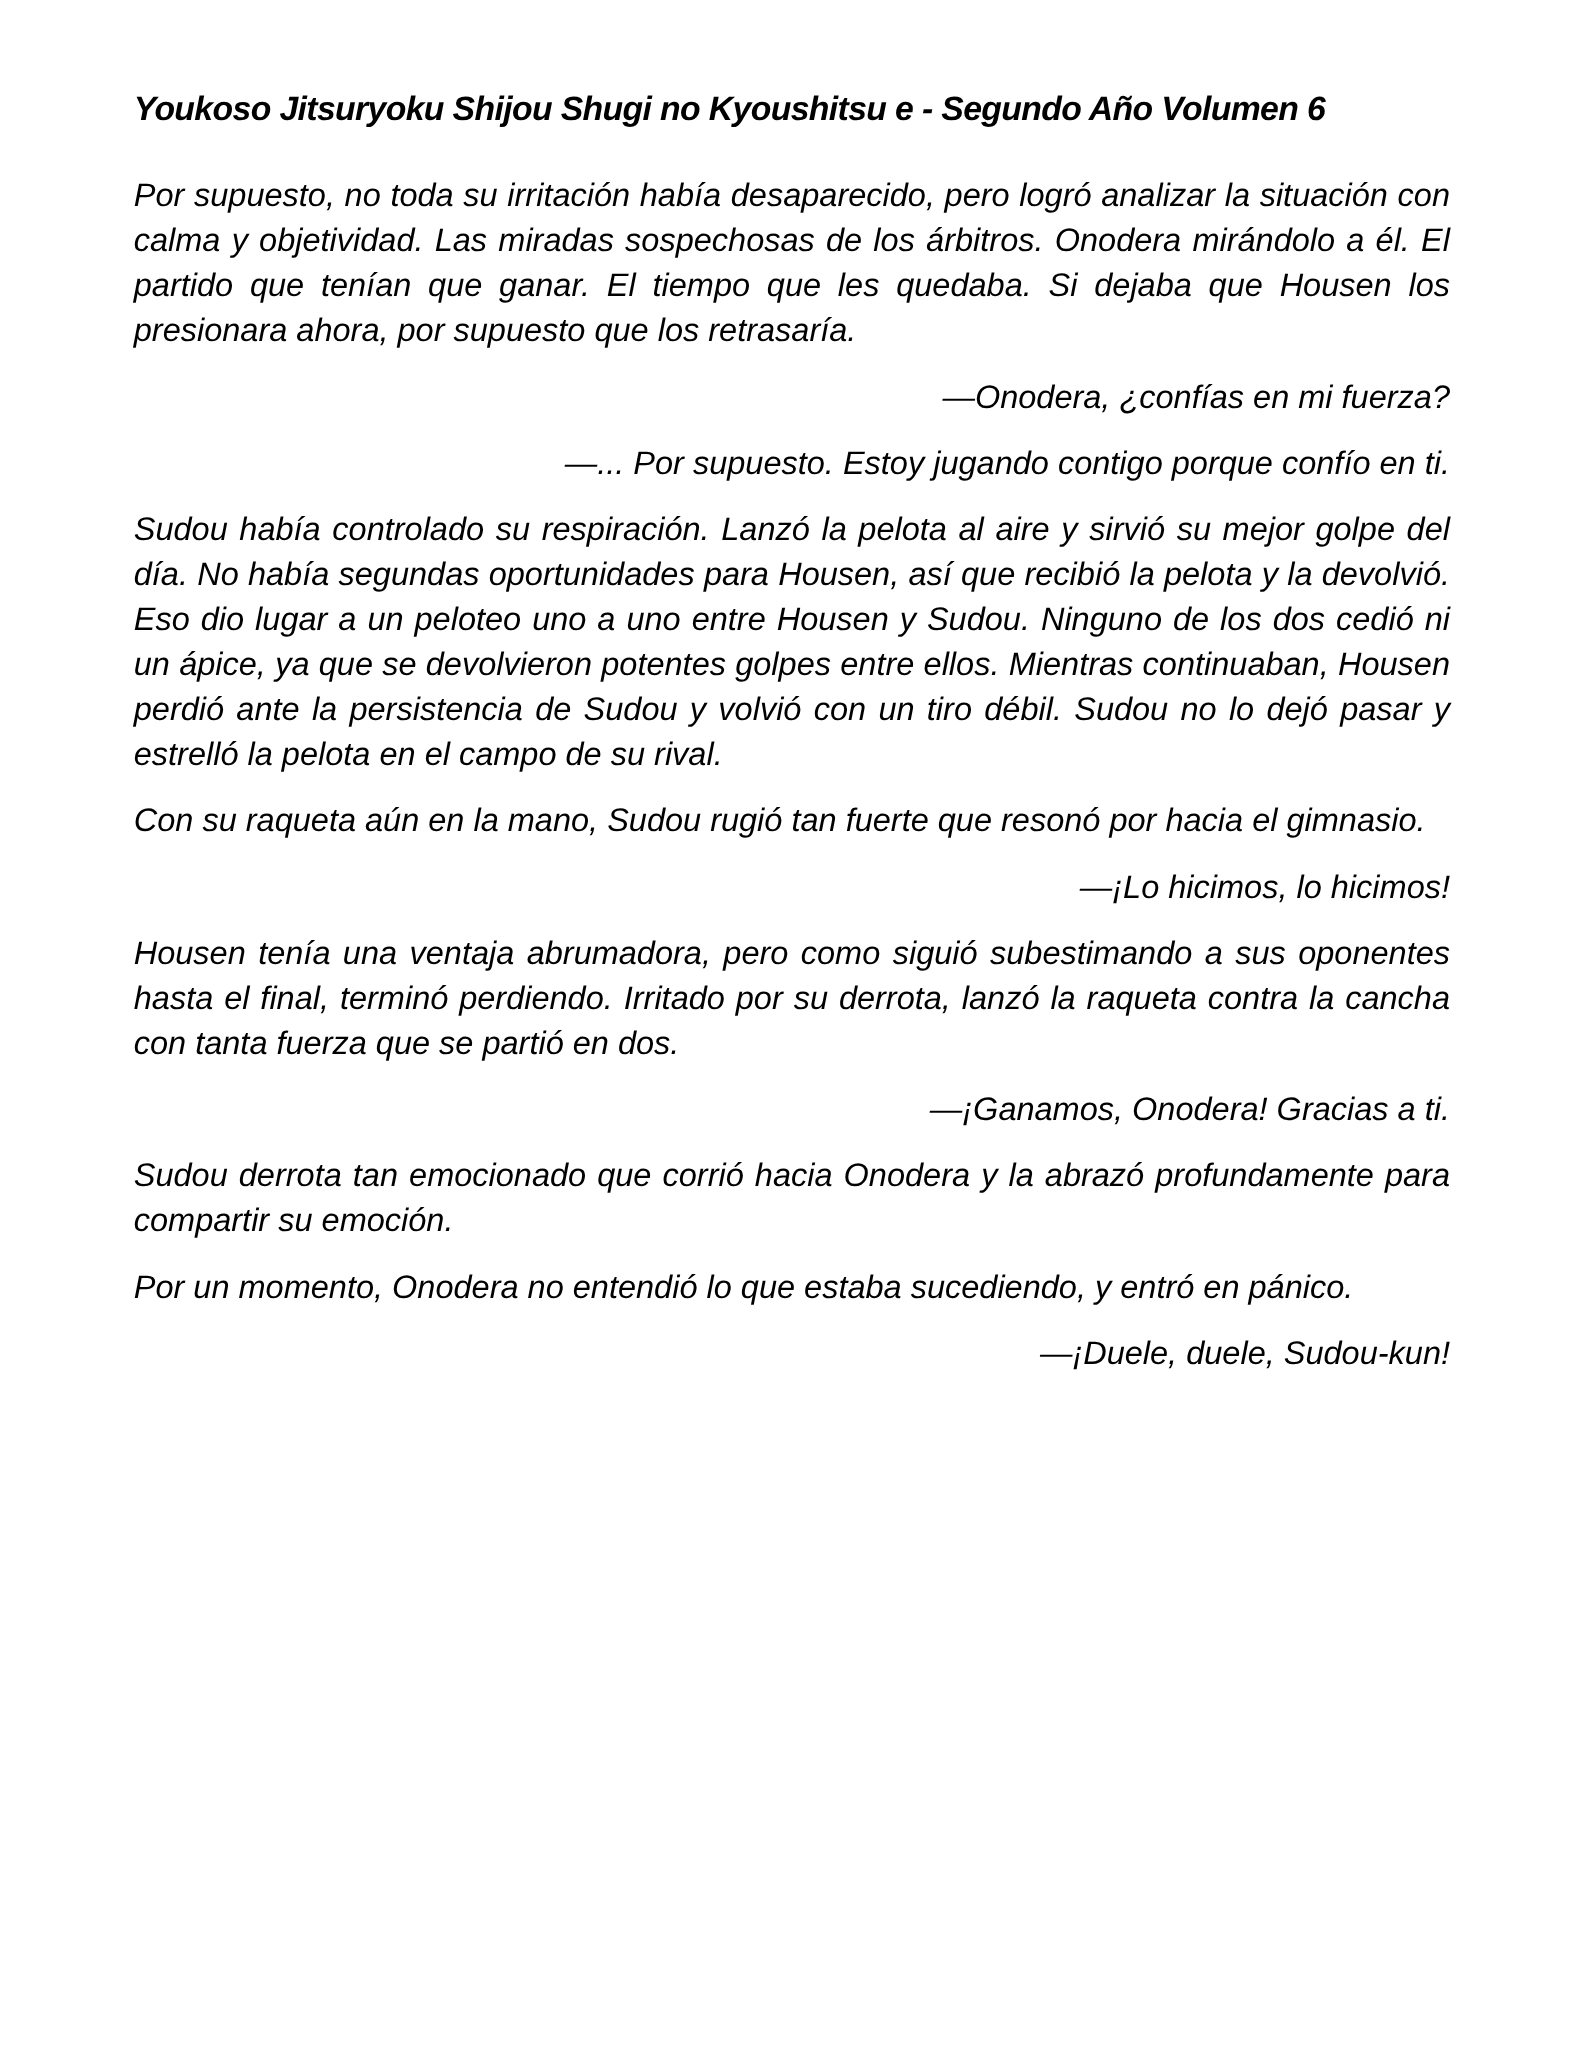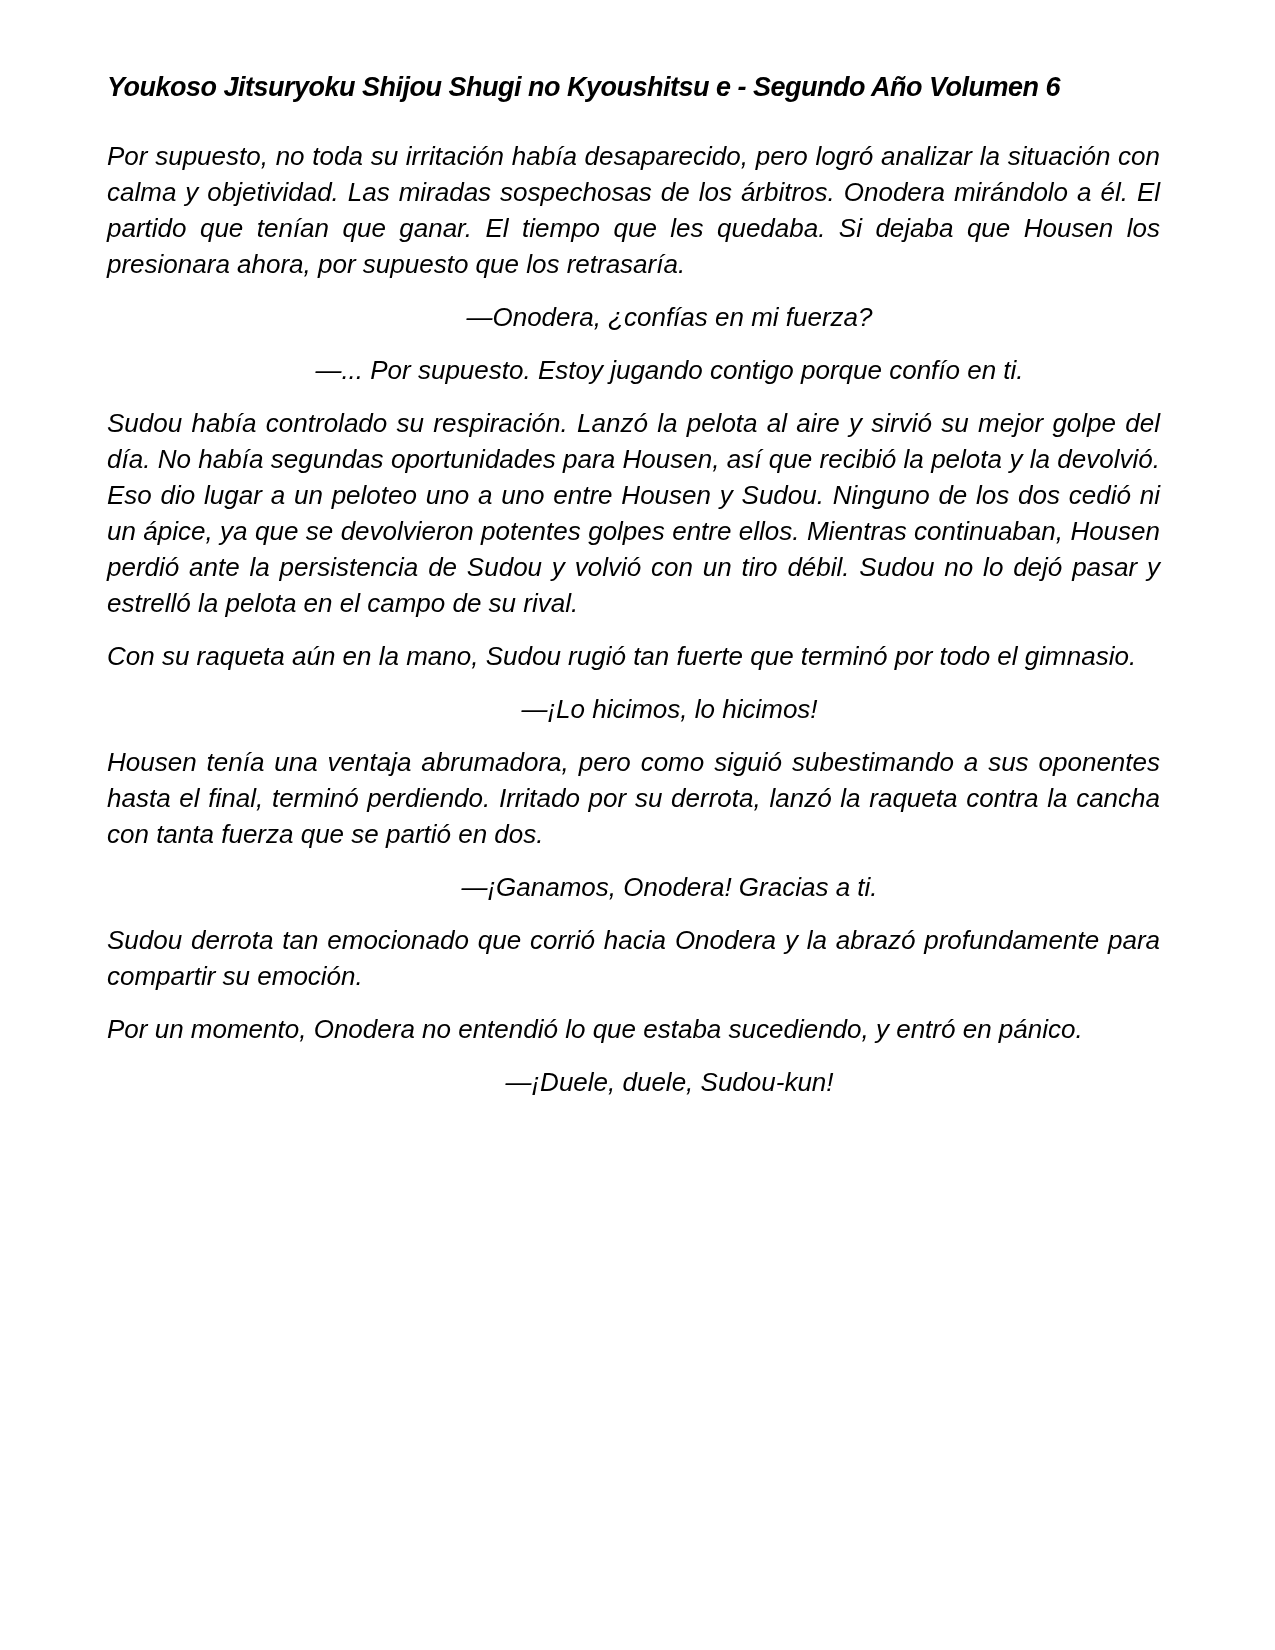--- a/index.html
+++ b/index.html
@@ -35,21 +35,21 @@
     margin:0 0 17px 0;
     font-size:26px;
     line-height:36px;
     font-style:italic;
   }
   .para.body{
     text-align:justify;
     text-align-last:left;
   }
   .para.dialogue{
-    text-align:center;
+    text-align:right;
     text-indent:72px;
   }
   .footer{
     position:absolute;
     top:1502px;
     left:104px;
     right:112px;
   }
   .rule-thick{
     height:8px;
@@ -86,21 +86,21 @@
 
   <header class="header">
     <div class="header-title">Youkoso Jitsuryoku Shijou Shugi no Kyoushitsu e - Segundo Año Volumen 6</div>
   </header>
 
   <main class="content">
       <p class="para body">Por supuesto, no toda su irritación había desaparecido, pero logró analizar la situación con calma y objetividad. Las miradas sospechosas de los árbitros. Onodera mirándolo a él. El partido que tenían que ganar. El tiempo que les quedaba. Si dejaba que Housen los presionara ahora, por supuesto que los retrasaría.</p>
       <p class="para dialogue">—Onodera, ¿confías en mi fuerza?</p>
       <p class="para dialogue">—... Por supuesto. Estoy jugando contigo porque confío en ti.</p>
       <p class="para body">Sudou había controlado su respiración. Lanzó la pelota al aire y sirvió su mejor golpe del día. No había segundas oportunidades para Housen, así que recibió la pelota y la devolvió. Eso dio lugar a un peloteo uno a uno entre Housen y Sudou. Ninguno de los dos cedió ni un ápice, ya que se devolvieron potentes golpes entre ellos. Mientras continuaban, Housen perdió ante la persistencia de Sudou y volvió con un tiro débil. Sudou no lo dejó pasar y estrelló la pelota en el campo de su rival.</p>
-      <p class="para body">Con su raqueta aún en la mano, Sudou rugió tan fuerte que terminó por todo el gimnasio.</p>
+      <p class="para body">Con su raqueta aún en la mano, Sudou rugió tan fuerte que resonó por hacia el gimnasio.</p>
       <p class="para dialogue">—¡Lo hicimos, lo hicimos!</p>
       <p class="para body">Housen tenía una ventaja abrumadora, pero como siguió subestimando a sus oponentes hasta el final, terminó perdiendo. Irritado por su derrota, lanzó la raqueta contra la cancha con tanta fuerza que se partió en dos.</p>
       <p class="para dialogue">—¡Ganamos, Onodera! Gracias a ti.</p>
       <p class="para body">Sudou derrota tan emocionado que corrió hacia Onodera y la abrazó profundamente para compartir su emoción.</p>
       <p class="para body">Por un momento, Onodera no entendió lo que estaba sucediendo, y entró en pánico.</p>
       <p class="para dialogue">—¡Duele, duele, Sudou-kun!</p>
     </main>
 
   <footer class="footer">
     <div>

